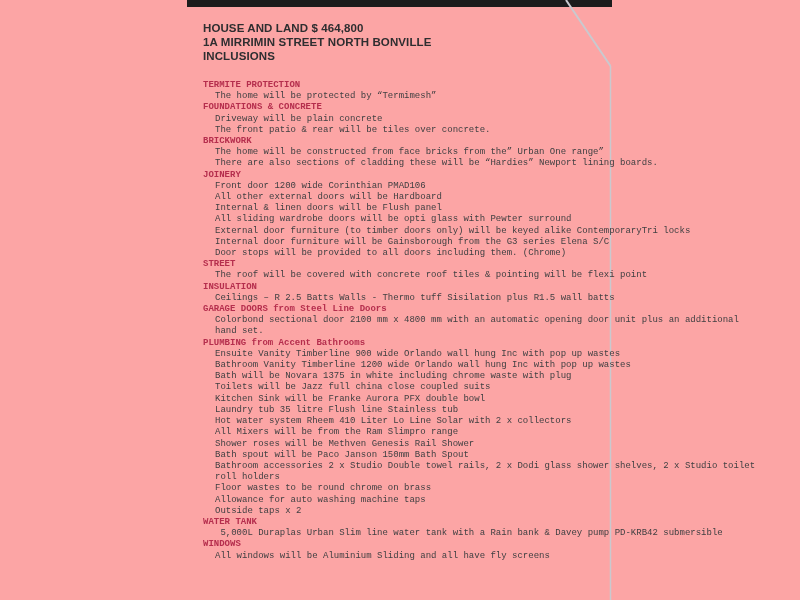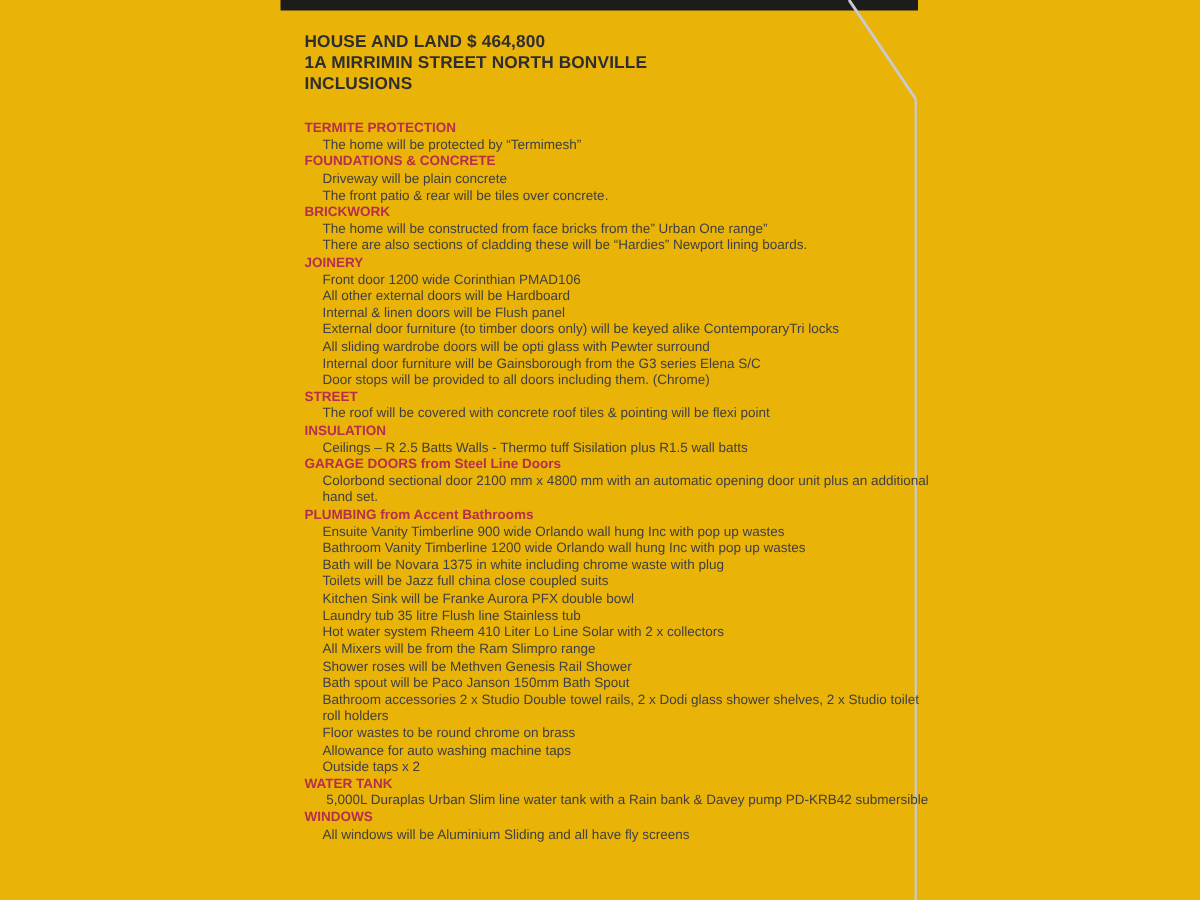--- a/index.html
+++ b/index.html
@@ -8,21 +8,21 @@
     width: 800px;
     height: 600px;
     background: #ffffff;
     overflow: hidden;
     font-family: "Liberation Sans", sans-serif;
   }
   .scan-page {
     position: relative;
     width: 800px;
     height: 600px;
-    background: #eab308;
+    background: #fca5a5;
   }
   .top-band {
     position: absolute;
     left: 187px;
     top: 0;
     width: 425px;
     height: 7px;
     background: var(--scan-edge, #1c1c1c);
   }
   .edge-svg {
@@ -42,20 +42,21 @@
   .title-line {
     font-weight: bold;
     font-size: 11.5px;
     line-height: 14px;
     letter-spacing: 0.1px;
     color: var(--title-text, #2e2e30);
     white-space: pre;
   }
   .sections {
     margin-top: 17px;
+    font-family: Liberation Mono, monospace;
   }
   .sec-heading {
     font-weight: bold;
     font-size: 9px;
     line-height: 11.2px;
     color: var(--heading-red, #b52e4d);
     white-space: pre;
   }
   .sec-line {
     font-size: 9px;
@@ -89,22 +90,22 @@
         <div class="sec-heading">FOUNDATIONS &amp; CONCRETE</div>
         <div class="sec-line">Driveway will be plain concrete</div>
         <div class="sec-line">The front patio &amp; rear will be tiles over concrete.</div>
         <div class="sec-heading">BRICKWORK</div>
         <div class="sec-line">The home will be constructed from face bricks from the” Urban One range”</div>
         <div class="sec-line">There are also sections of cladding these will be “Hardies” Newport lining boards.</div>
         <div class="sec-heading">JOINERY</div>
         <div class="sec-line">Front door 1200 wide Corinthian PMAD106</div>
         <div class="sec-line">All other external doors will be Hardboard</div>
         <div class="sec-line">Internal &amp; linen doors will be Flush panel</div>
+        <div class="sec-line">All sliding wardrobe doors will be opti glass with Pewter surround</div>
         <div class="sec-line">External door furniture (to timber doors only) will be keyed alike ContemporaryTri locks</div>
-        <div class="sec-line">All sliding wardrobe doors will be opti glass with Pewter surround</div>
         <div class="sec-line">Internal door furniture will be Gainsborough from the G3 series Elena S/C</div>
         <div class="sec-line">Door stops will be provided to all doors including them. (Chrome)</div>
         <div class="sec-heading">STREET</div>
         <div class="sec-line">The roof will be covered with concrete roof tiles &amp; pointing will be flexi point</div>
         <div class="sec-heading">INSULATION</div>
         <div class="sec-line">Ceilings – R 2.5 Batts Walls - Thermo tuff Sisilation plus R1.5 wall batts</div>
         <div class="sec-heading">GARAGE DOORS from Steel Line Doors</div>
         <div class="sec-line">Colorbond sectional door 2100 mm x 4800 mm with an automatic opening door unit plus an additional</div>
         <div class="sec-line">hand set.</div>
         <div class="sec-heading">PLUMBING from Accent Bathrooms</div>

